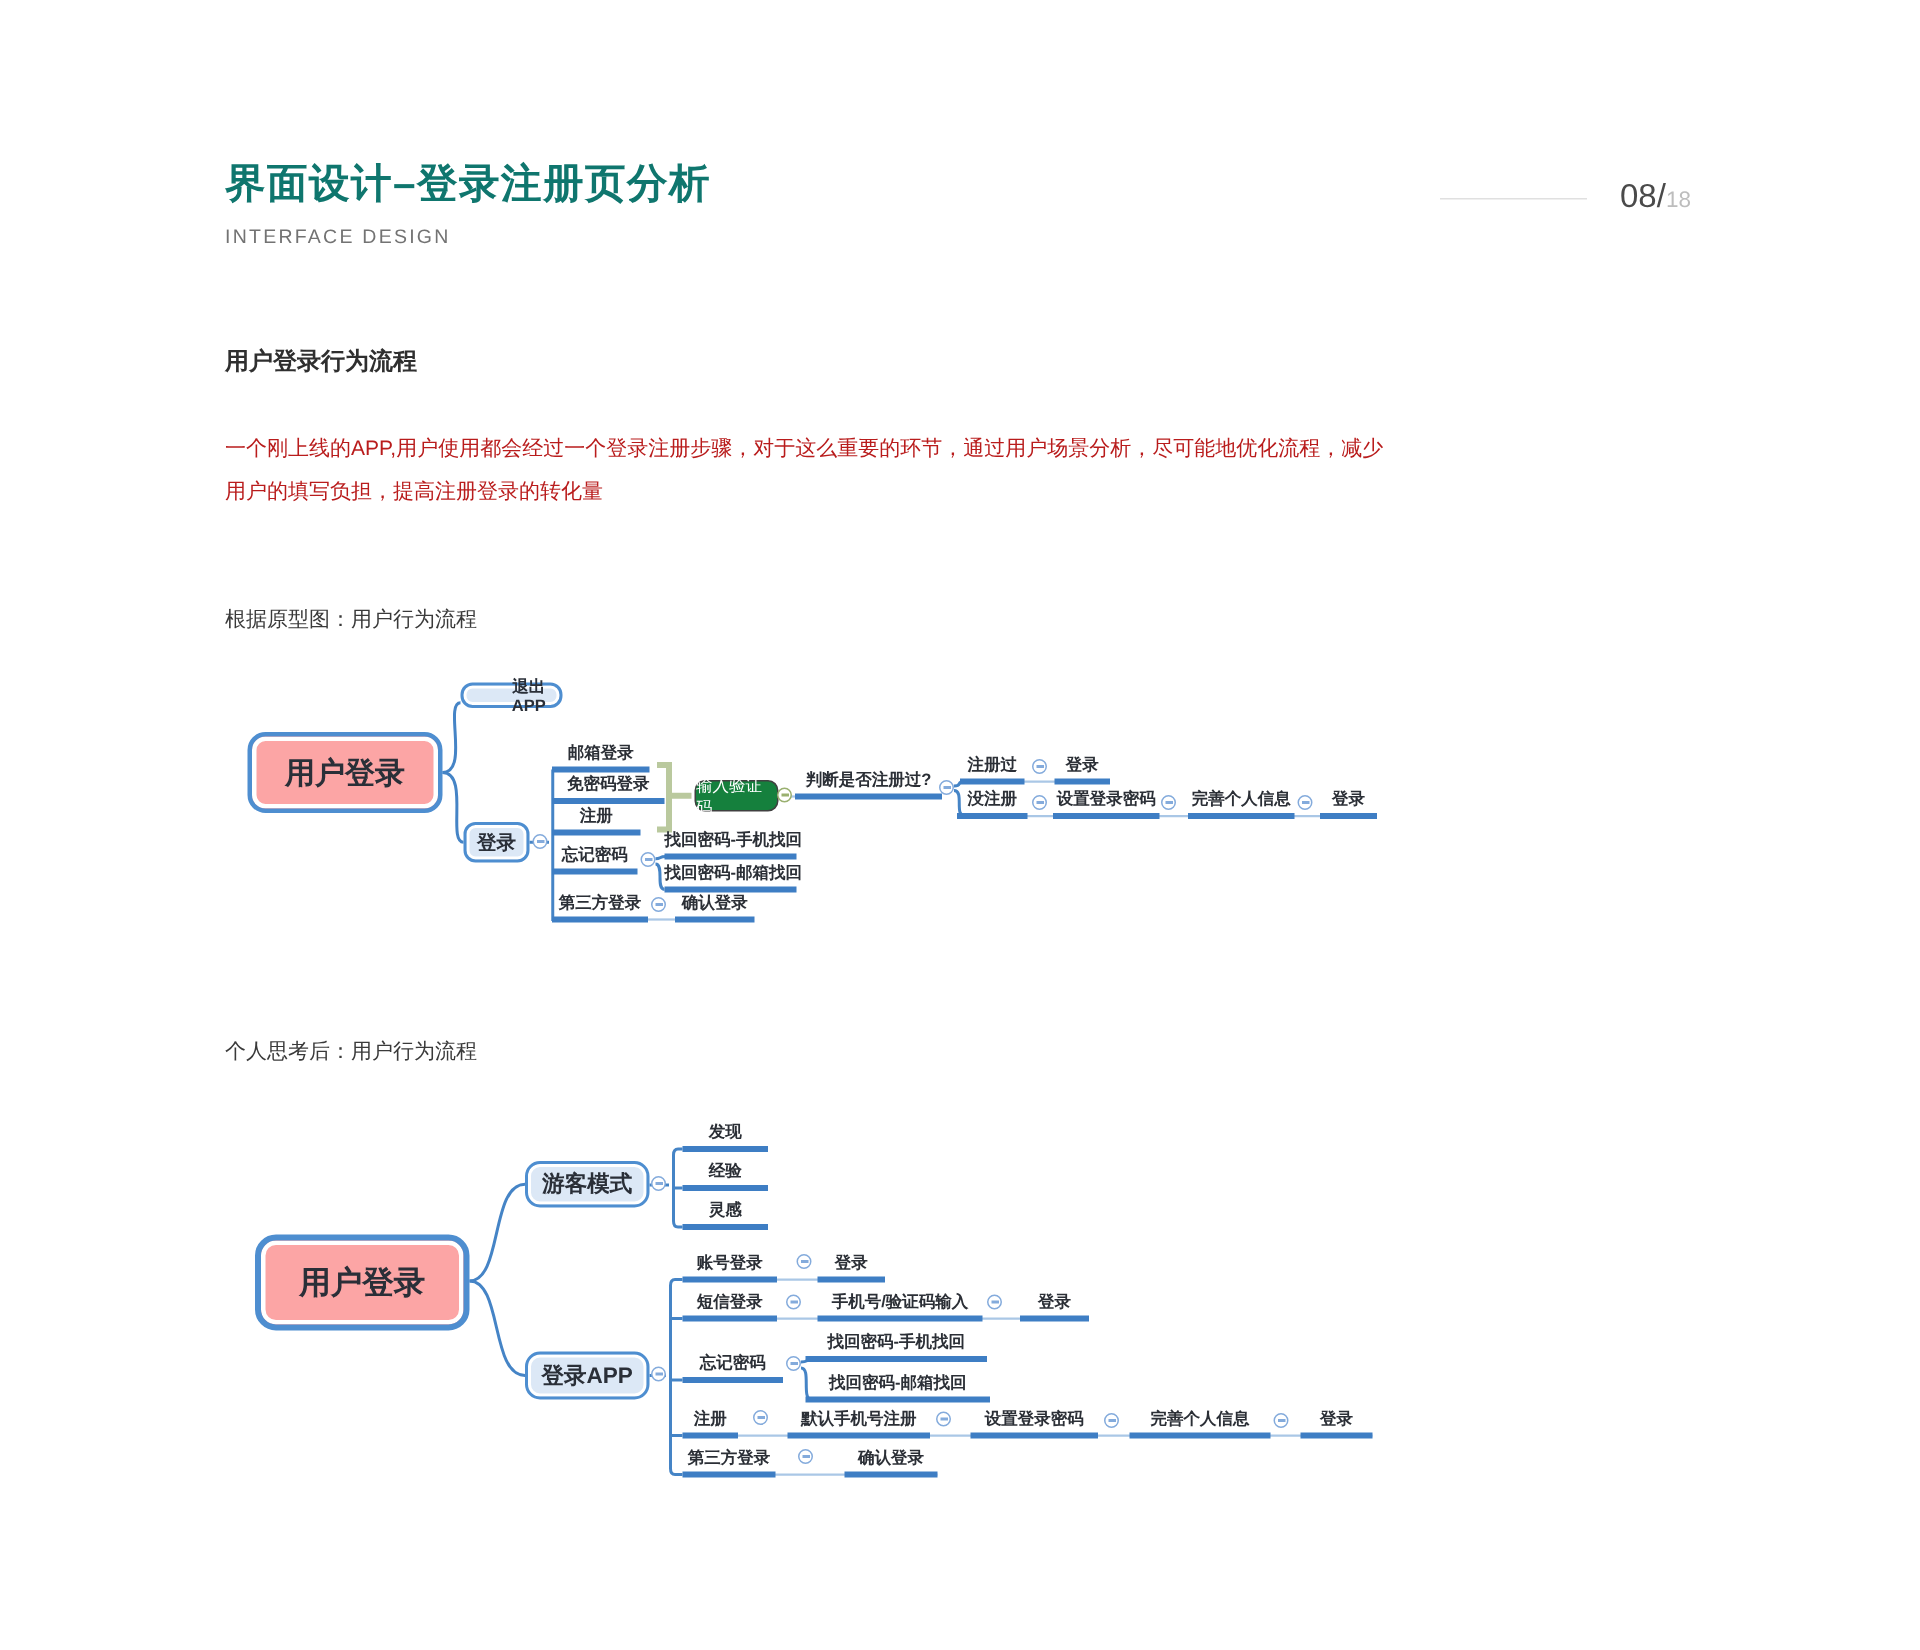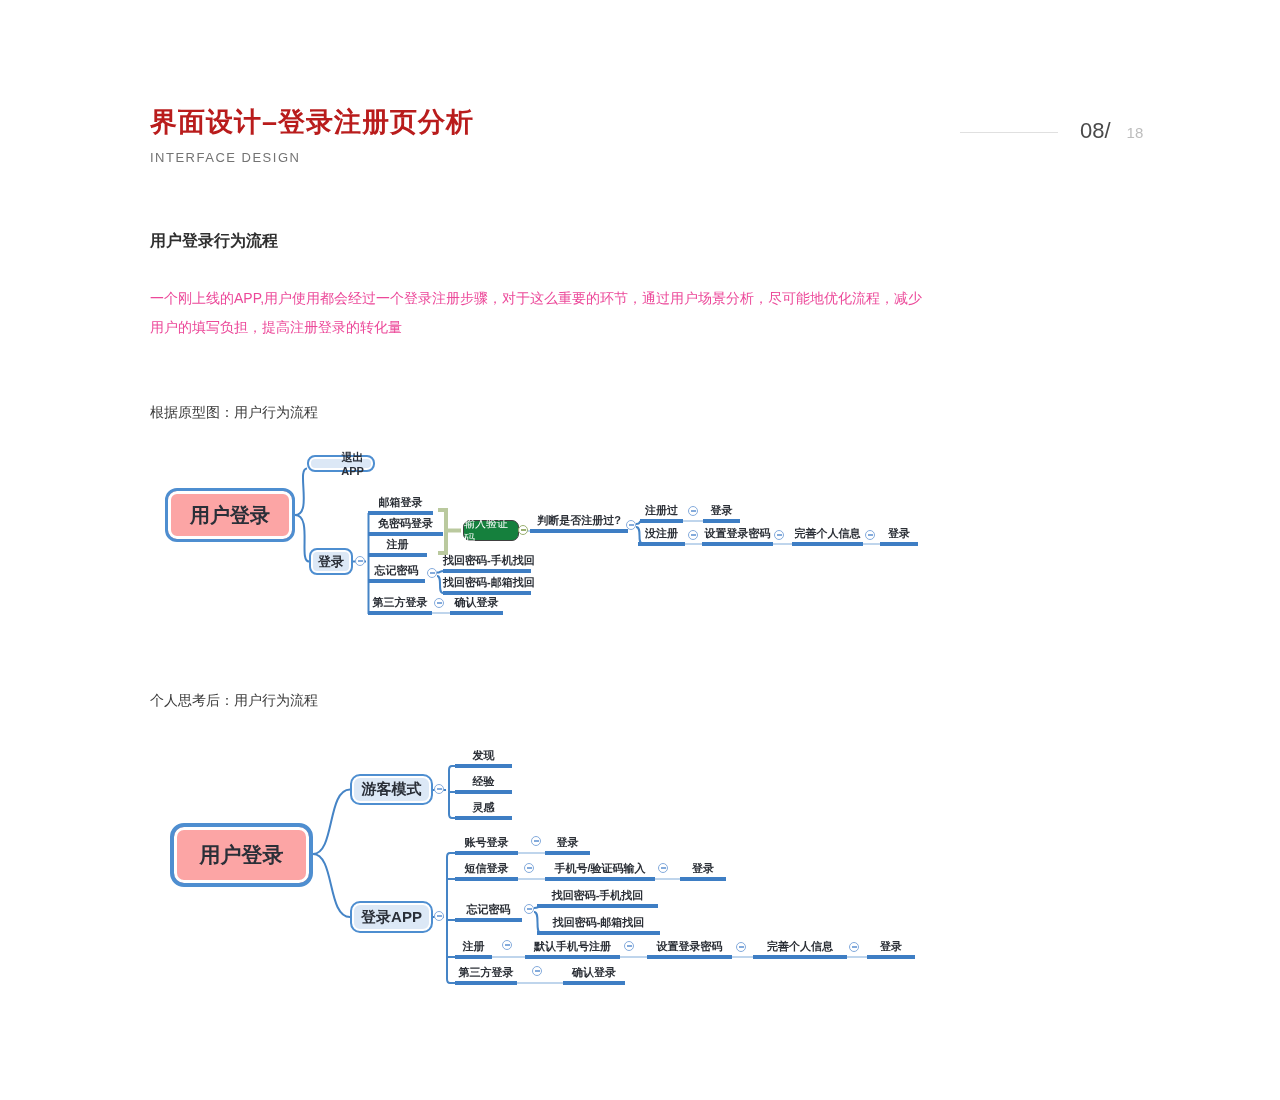--- a/index.html
+++ b/index.html
@@ -1,27 +1,27 @@
 <!DOCTYPE html>
 <html><head>
 <meta charset="utf-8">
 <style>
   html,body{margin:0;padding:0;background:#fff;}
   .page{position:relative;width:1280px;height:1100px;background:#ffffff;overflow:hidden;
         font-family:"Liberation Sans","DejaVu Sans",sans-serif;}
   .abs{position:absolute;}
   
-  .title{left:150px;top:104px;font-size:27px;font-weight:bold;color:#b91c1c;letter-spacing:1px;}
+  .title{left:150px;top:104px;font-size:27px;font-weight:bold;color:#0f766e;letter-spacing:1px;}
   .subtitle{left:150px;top:150px;font-size:13px;color:#737373;letter-spacing:1.5px;}
   .pageline{left:960px;top:132px;width:98px;height:1px;background:#e0e0e0;}
   .pageno{left:1080px;top:118px;font-size:22px;color:#4a4a4a;}
-  .pageno .tot{font-size:15px;color:#bdbdbd;margin-left:16px;}
+  .pageno .tot{font-size:15px;color:#bdbdbd;}
   
   .heading{left:150px;top:231px;font-size:16px;font-weight:bold;color:#2f2f2f;}
-  .para{left:150px;top:284px;width:780px;font-size:14px;line-height:29px;color:#ec4899;}
+  .para{left:150px;top:284px;width:780px;font-size:14px;line-height:29px;color:#b91c1c;}
   .caption{font-size:14px;color:#3a3a3a;}
   
   .map{position:absolute;}
   .map svg{position:absolute;left:0;top:0;}
   
   .rnode{position:absolute;background:#dce8f6;border:2px solid #4e8ed0;border-radius:8px;
          color:#2a2f38;font-weight:bold;text-align:center;display:flex;align-items:center;justify-content:center;
          box-sizing:border-box;font-size:14px;box-shadow:inset 0 0 0 2px #ffffff;}
   .root{border-width:3px;border-radius:12px;box-shadow:inset 0 0 0 3px #ffffff;background:#fca5a5;}
   .gnode{position:absolute;background:#15803d;border:1px solid #404040;border-radius:7px;color:#ffffff;

